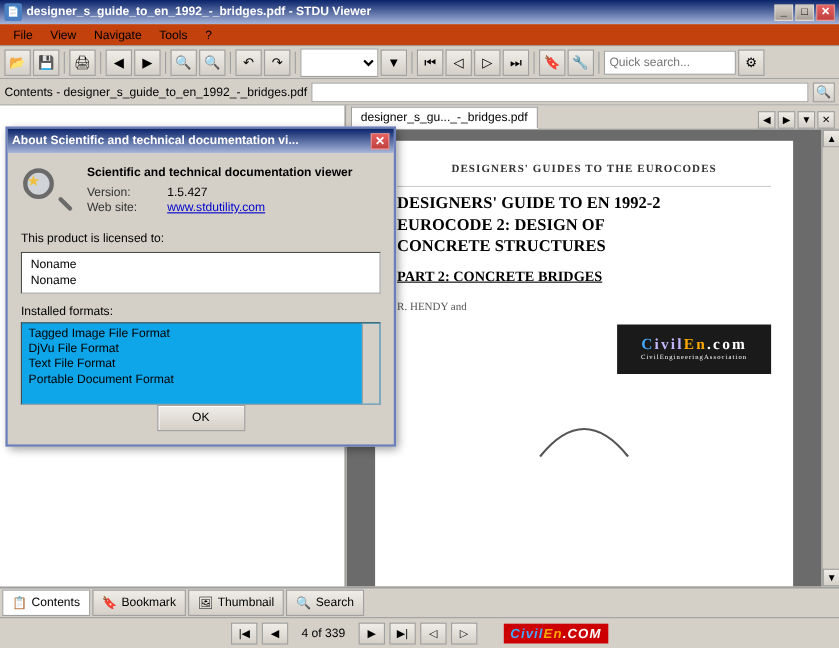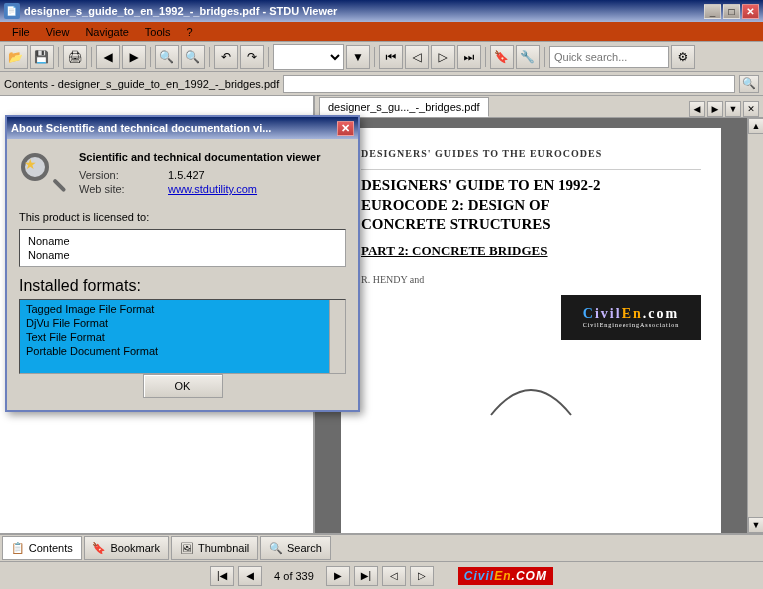--- a/index.html
+++ b/index.html
@@ -45,21 +45,21 @@
     
     .tab-bar { height: 22px; background: #d4d0c8; display: flex; align-items: flex-end; padding: 0 4px; border-bottom: 1px solid #a0a0a0; }
     .tab { height: 20px; padding: 0 8px; background: linear-gradient(to bottom, #f0ede8, #d4d0c8); border: 1px solid #a0a0a0; border-bottom: none; font-size: 11px; display: flex; align-items: center; cursor: pointer; margin-right: 2px; }
     .tab.active { background: white; border-bottom: 1px solid white; z-index: 1; }
     .tab-nav { display: flex; align-items: center; margin-left: auto; gap: 2px; }
     .tab-nav-btn { width: 16px; height: 16px; background: linear-gradient(to bottom, #f0ede8, #d4d0c8); border: 1px solid #a0a0a0; display: flex; align-items: center; justify-content: center; font-size: 9px; cursor: pointer; }
     
     
     .pdf-content { flex: 1; background: #6b6b6b; overflow: hidden; display: flex; align-items: flex-start; justify-content: center; padding: 10px; }
     .pdf-page { background: white; width: 380px; min-height: 480px; padding: 20px; font-family: 'Times New Roman', serif; }
-    .pdf-header { font-size: 10px; font-weight: bold; color: #333; margin-bottom: 10px; letter-spacing: 1px; }
+    .pdf-header { text-align: center; font-size: 10px; font-weight: bold; color: #333; margin-bottom: 10px; letter-spacing: 1px; }
     .pdf-title-section { margin-bottom: 8px; }
     .pdf-title { font-size: 15px; font-weight: bold; color: #000; line-height: 1.3; }
     .pdf-part { font-size: 13px; font-weight: bold; color: #000; margin-top: 8px; text-decoration: underline; }
     .pdf-author { font-size: 10px; color: #555; margin-top: 15px; }
     .pdf-logo { margin-top: 10px; display: flex; justify-content: flex-end; }
     .logo-box { background: #1a1a1a; width: 140px; height: 45px; display: flex; flex-direction: column; align-items: center; justify-content: center; }
     .logo-text { color: white; font-size: 14px; font-weight: bold; letter-spacing: 2px; }
     .logo-sub { color: white; font-size: 6px; letter-spacing: 1px; }
     .pdf-arc { margin-top: 20px; display: flex; justify-content: center; }
 
@@ -82,28 +82,28 @@
 
     
     .dialog-overlay { position: absolute; top: 0; left: 0; width: 100%; height: 100%; z-index: 100; }
     .dialog { position: absolute; top: 115px; left: 5px; width: 355px; background: #d4d0c8; border: 2px solid #6b7fbd; box-shadow: 3px 3px 8px rgba(0,0,0,0.4); z-index: 200; }
     .dialog-title-bar { background: linear-gradient(to bottom, #0a246a, #a6b5da); height: 22px; display: flex; align-items: center; justify-content: space-between; padding: 0 4px; color: white; font-size: 11px; font-weight: bold; }
     .dialog-close { width: 17px; height: 15px; background: linear-gradient(to bottom, #e86060, #c04040); border: 1px solid rgba(255,255,255,0.4); display: flex; align-items: center; justify-content: center; font-size: 11px; color: white; cursor: pointer; }
     .dialog-content { padding: 12px; }
     .dialog-header { display: flex; gap: 12px; align-items: flex-start; margin-bottom: 12px; }
     .dialog-icon { width: 48px; height: 48px; display: flex; align-items: center; justify-content: center; }
     .dialog-info { flex: 1; }
-    .dialog-row { display: flex; gap: 24px; margin-bottom: 2px; font-size: 11px; }
+    .dialog-row { display: flex; gap: 8px; margin-bottom: 2px; font-size: 11px; }
     .dialog-label { color: #333; min-width: 65px; }
     .dialog-value { color: #000; }
     .dialog-link { color: #0000cc; text-decoration: underline; cursor: pointer; }
     .licensed-to { font-size: 11px; margin-bottom: 6px; }
     .licensed-box { background: white; border: 1px inset #a0a0a0; padding: 4px 8px; margin-bottom: 10px; }
     .licensed-name { font-size: 11px; padding: 1px 0; }
-    .installed-label { font-size: 16px; margin-bottom: 4px; }
+    .installed-label { font-size: 11px; margin-bottom: 4px; }
     .formats-box { background: #0ea5e9; border: 1px inset #a0a0a0; height: 75px; overflow-y: scroll; padding: 2px; margin-bottom: 0; position: relative; }
     .format-item { font-size: 11px; padding: 1px 4px; cursor: pointer; }
     .scrollbar-v { position: absolute; right: 0; top: 0; width: 16px; height: 100%; background: #d4d0c8; border-left: 1px solid #a0a0a0; }
     .dialog-ok-btn { display: block; margin: 0 auto; width: 80px; height: 24px; background: linear-gradient(to bottom, #f0ede8, #d4d0c8); border: 1px solid #a0a0a0; font-size: 11px; cursor: pointer; display: flex; align-items: center; justify-content: center; box-shadow: inset 1px 1px 0 white; }
 
     .magnifier-icon { width: 48px; height: 48px; position: relative; }
     .mag-circle { width: 28px; height: 28px; border: 4px solid #6a6a6a; border-radius: 50%; position: absolute; top: 2px; left: 2px; background: rgba(200,220,255,0.3); }
     .mag-handle { width: 16px; height: 4px; background: #6a6a6a; position: absolute; bottom: 6px; right: 2px; transform: rotate(45deg); transform-origin: right center; border-radius: 2px; }
     .mag-star { position: absolute; top: 5px; left: 5px; color: #f0c040; font-size: 14px; }
 

